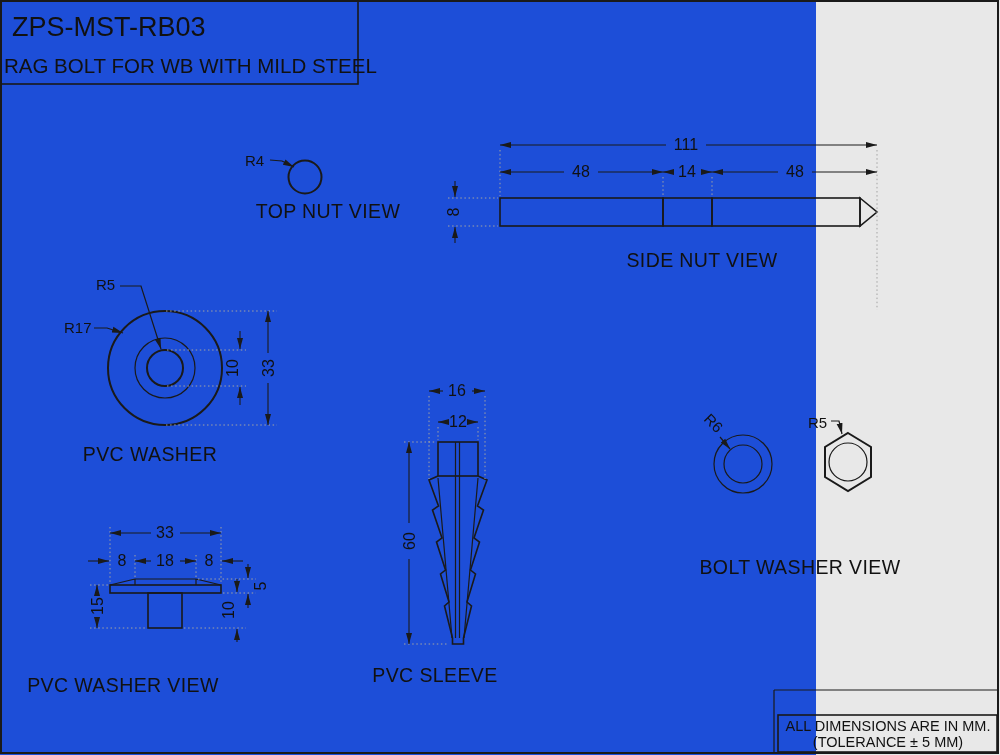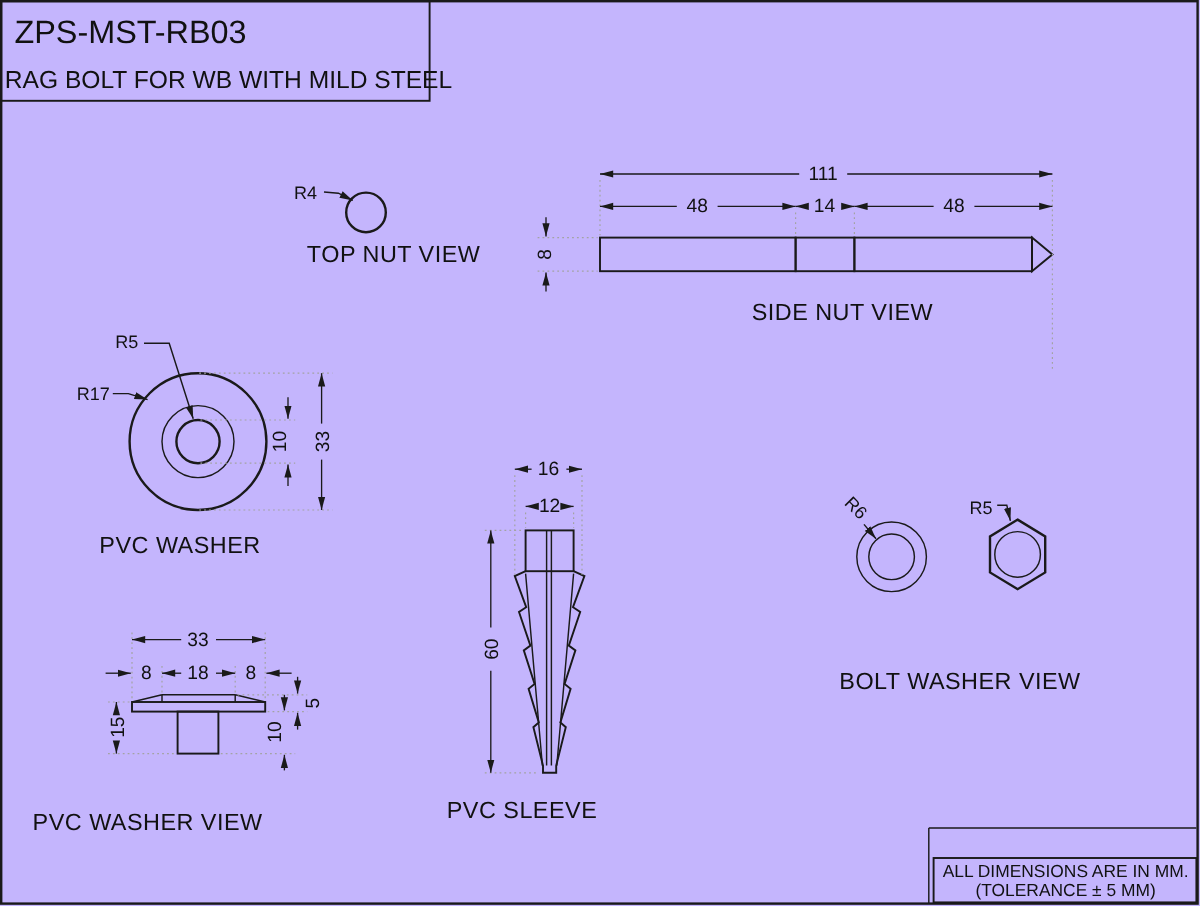--- a/index.html
+++ b/index.html
@@ -1,17 +1,17 @@
 <!DOCTYPE html>
 <html><head>
 <meta charset="utf-8">
 <style>
   html,body { margin:0; padding:0; background:#e8e8e8; }
   #sheet {
-    position:relative; width:1000px; height:755px; background:#c4b5fd;
+    position:relative; width:816px; height:755px; background:#1d4ed8;
     font-family:"Liberation Sans", sans-serif;
   }
   svg text { font-family:"Liberation Sans", sans-serif; fill:#111; }
   .big  { font-size:27px; }
   .med  { font-size:20.5px; }
   .lbl  { font-size:19.5px; text-anchor:middle; letter-spacing:.4px; }
   .t16  { font-size:16px; text-anchor:middle; }
   .t15  { font-size:15px; }
   .note { font-size:14.5px; text-anchor:middle; }
   .o2  { stroke:#1a1a1a; stroke-width:2;   fill:none; }

